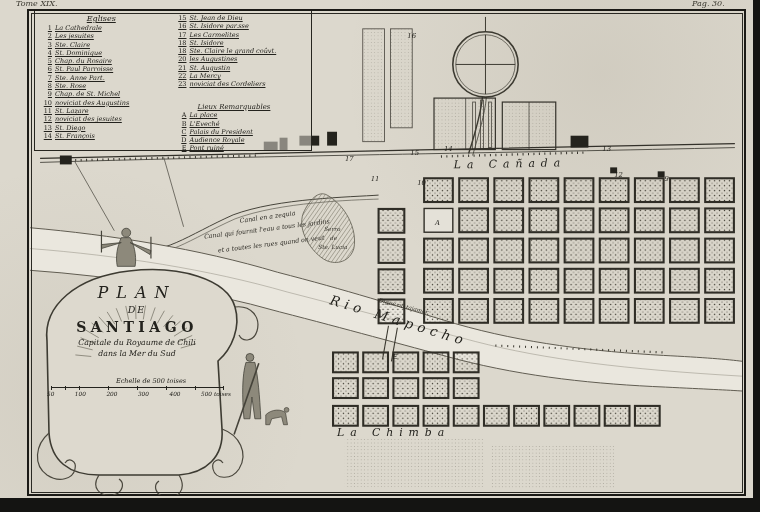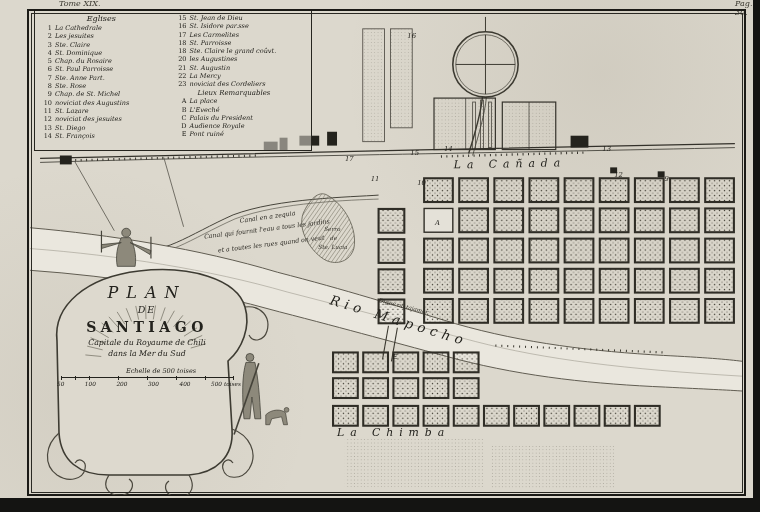--- a/index.html
+++ b/index.html
@@ -4,55 +4,55 @@
 <style>
   html,body{margin:0;padding:0;background:#0c0c0c;}
   .photo{position:relative;width:760px;height:512px;background:#141412;overflow:hidden;
          font-family:"DejaVu Serif",serif;color:#23221d;}
   .paper{position:absolute;left:0;top:0;right:7px;bottom:14px;background-color:#dcd8cd;
          background-image:
            radial-gradient(circle at 80% 15%, rgba(110,100,80,.10), transparent 35%),
            radial-gradient(circle at 10% 80%, rgba(110,100,80,.08), transparent 30%),
            radial-gradient(rgba(60,55,45,.10) .6px, transparent .7px);
          background-size:auto,auto,4px 4px;}
-  .corner{position:absolute;font:italic 8px "DejaVu Serif",serif;color:#3a382f;margin-left:43px;}
+  .corner{position:absolute;font:italic 8px "DejaVu Serif",serif;color:#3a382f;}
   .tome{left:16px;top:-1px;}
   .pag{left:692px;top:-1px;}
   .frame{position:absolute;left:27px;top:9px;width:719px;height:487px;
          border:2.5px solid #1b1a16;box-sizing:border-box;}
   .frame::after{content:"";position:absolute;inset:1.5px;border:.8px solid #2a2923;pointer-events:none;}
   .map-art{position:absolute;inset:0;width:100%;height:100%;}
 
   
   .legend{position:absolute;left:5px;top:0;width:278px;height:140px;border:1px solid #26251f;
           border-top:none;box-sizing:border-box;padding:3px 5px 2px 6px;display:flex;gap:4px;
-          background:rgba(220,216,205,.55);}
+          background:rgba(220,216,205,.55);text-decoration:underline;}
   .lg-col{flex:1;display:flex;flex-direction:column;}
   .lg-head{font:italic 8px "DejaVu Serif",serif;text-align:center;margin:0 40px 1px 30px;}
   .lg-row{display:flex;font:italic 6.5px "DejaVu Serif",serif;line-height:8.3px;white-space:nowrap;}
   .lg-n{font-style:normal;width:11px;flex:0 0 11px;text-align:right;margin-right:3px;}
-  .lg-sub{font:italic 7px "DejaVu Serif",serif;line-height:8.6px;padding-left:22px;}
+  .lg-sub{font:italic 7px "DejaVu Serif",serif;line-height:8.6px;padding-left:22px;margin-top:14px;}
 
   
   .inset{position:absolute;right:2px;top:4px;width:197px;height:83px;border:1px solid #26251f;
          box-sizing:border-box;background:rgba(223,219,208,.6);}
   .inset-title{display:flex;justify-content:space-between;padding:3px 8px 0 8px;
                font:italic 8px "DejaVu Serif",serif;}
   .inset svg{position:absolute;left:0;bottom:0;width:100%;height:62px;}
 
   
-  .cartouche{position:absolute;left:10px;top:210px;width:266px;height:274px;}
+  .cartouche{position:absolute;left:0;top:210px;width:266px;height:274px;}
   .cartouche svg{position:absolute;inset:0;width:100%;height:100%;}
   .cart-text{position:absolute;left:18px;top:62px;width:180px;text-align:center;}
   .ct1{font:italic 16px "DejaVu Serif",serif;letter-spacing:8px;}
   .ct2{font:italic 10.5px "DejaVu Serif",serif;letter-spacing:4px;margin-top:3px;}
   .ct3{font:italic 9.5px "DejaVu Serif",serif;letter-spacing:2px;margin-top:2px;}
   .ct4{font:14px "DejaVu Serif",serif;letter-spacing:4.5px;margin-top:4px;font-weight:bold;}
   .ct5{font:italic 7.8px "DejaVu Serif",serif;margin-top:3px;line-height:10.5px;}
-  .ct6{font:italic 6.5px "DejaVu Serif",serif;margin-top:8px;padding-left:28px;}
+  .ct6{font:italic 6.5px "DejaVu Serif",serif;margin-top:18px;padding-left:28px;}
   .scalebar{position:relative;width:172px;margin:2px auto 0 auto;border-top:1.2px solid #24231e;height:3px;}
   .scalebar i{position:absolute;top:-2px;width:1px;height:4px;background:#24231e;}
   .scale-ticks{display:flex;width:184px;margin:0 auto;font:italic 5.8px "DejaVu Serif",serif;
                justify-content:space-between;}
   
   .lbl-huge{font:italic 13.5px "DejaVu Serif",serif;letter-spacing:5px;fill:#23221d;}
   .lbl-big{font:italic 11px "DejaVu Serif",serif;letter-spacing:6px;fill:#23221d;}
   .lbl-sm{font:italic 6.3px "DejaVu Serif",serif;fill:#2c2a24;}
   .lbl-tiny{font:italic 5.8px "DejaVu Serif",serif;fill:#33312a;}
   .mk{font:italic 7px "DejaVu Serif",serif;fill:#1f1e19;}
@@ -351,21 +351,21 @@
               <div class="lg-row">
                 <span class="lg-n">16</span>
                 <span class="lg-l">St. Isidore par.sse</span>
               </div>
               <div class="lg-row">
                 <span class="lg-n">17</span>
                 <span class="lg-l">Les Carmelites</span>
               </div>
               <div class="lg-row">
                 <span class="lg-n">18</span>
-                <span class="lg-l">St. Parroisse</span>
+                <span class="lg-l">St. Isidore</span>
               </div>
               <div class="lg-row">
                 <span class="lg-n">18</span>
                 <span class="lg-l">Ste. Claire le grand coûvt.</span>
               </div>
               <div class="lg-row">
                 <span class="lg-n">20</span>
                 <span class="lg-l">les Augustines</span>
               </div>
               <div class="lg-row">

